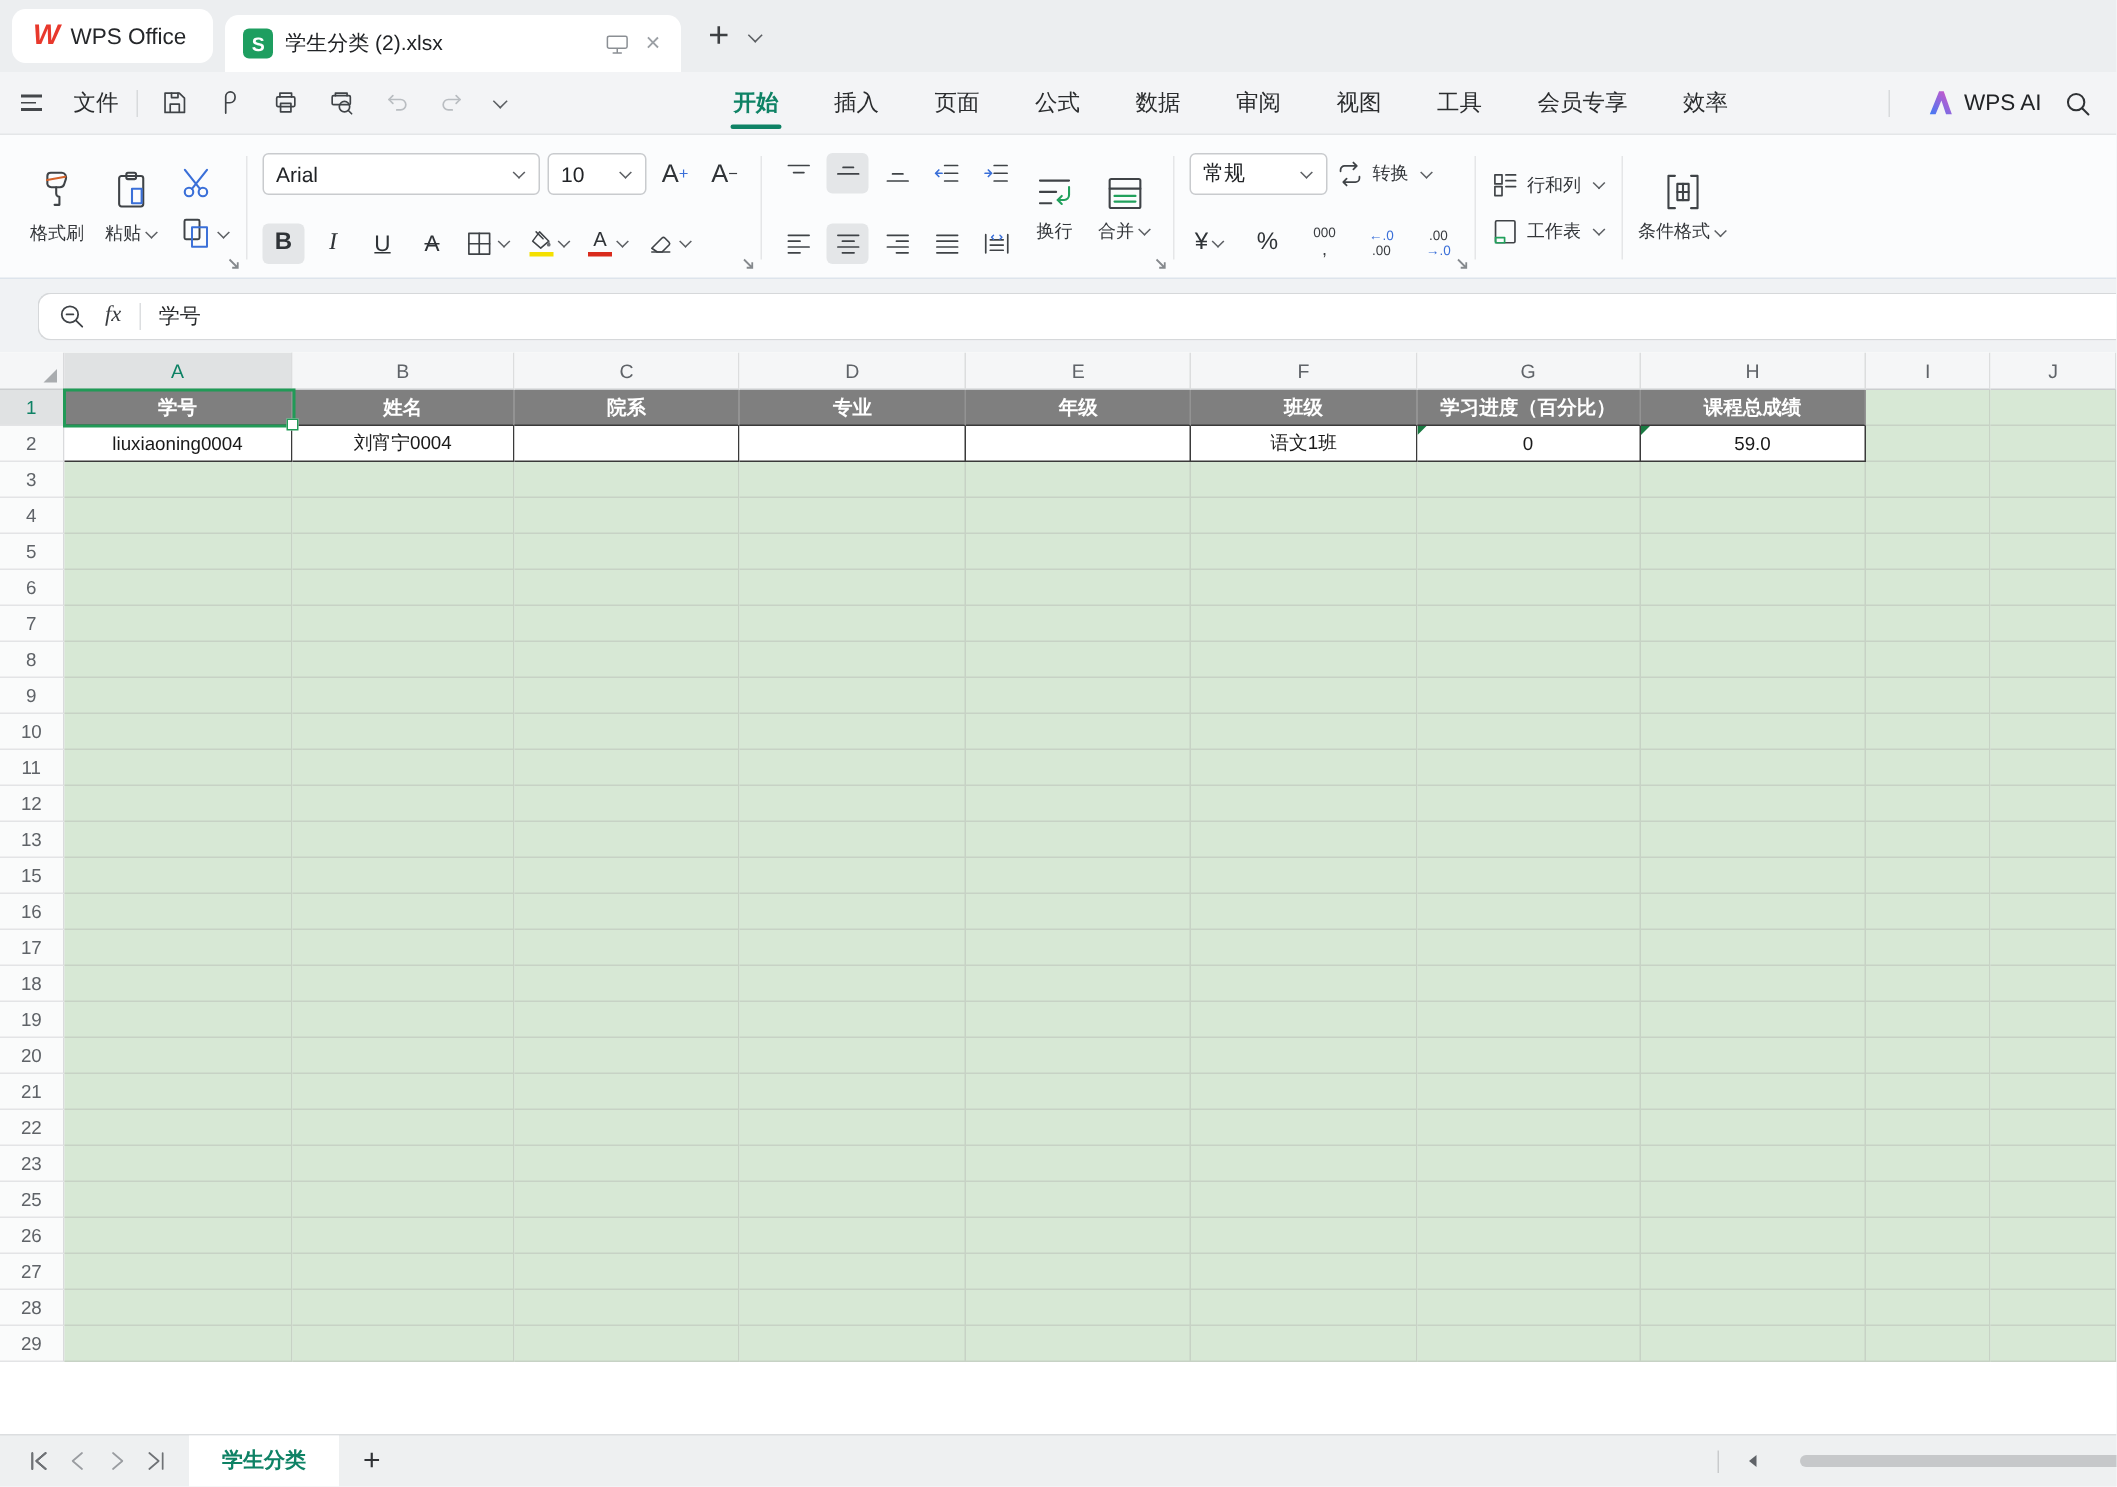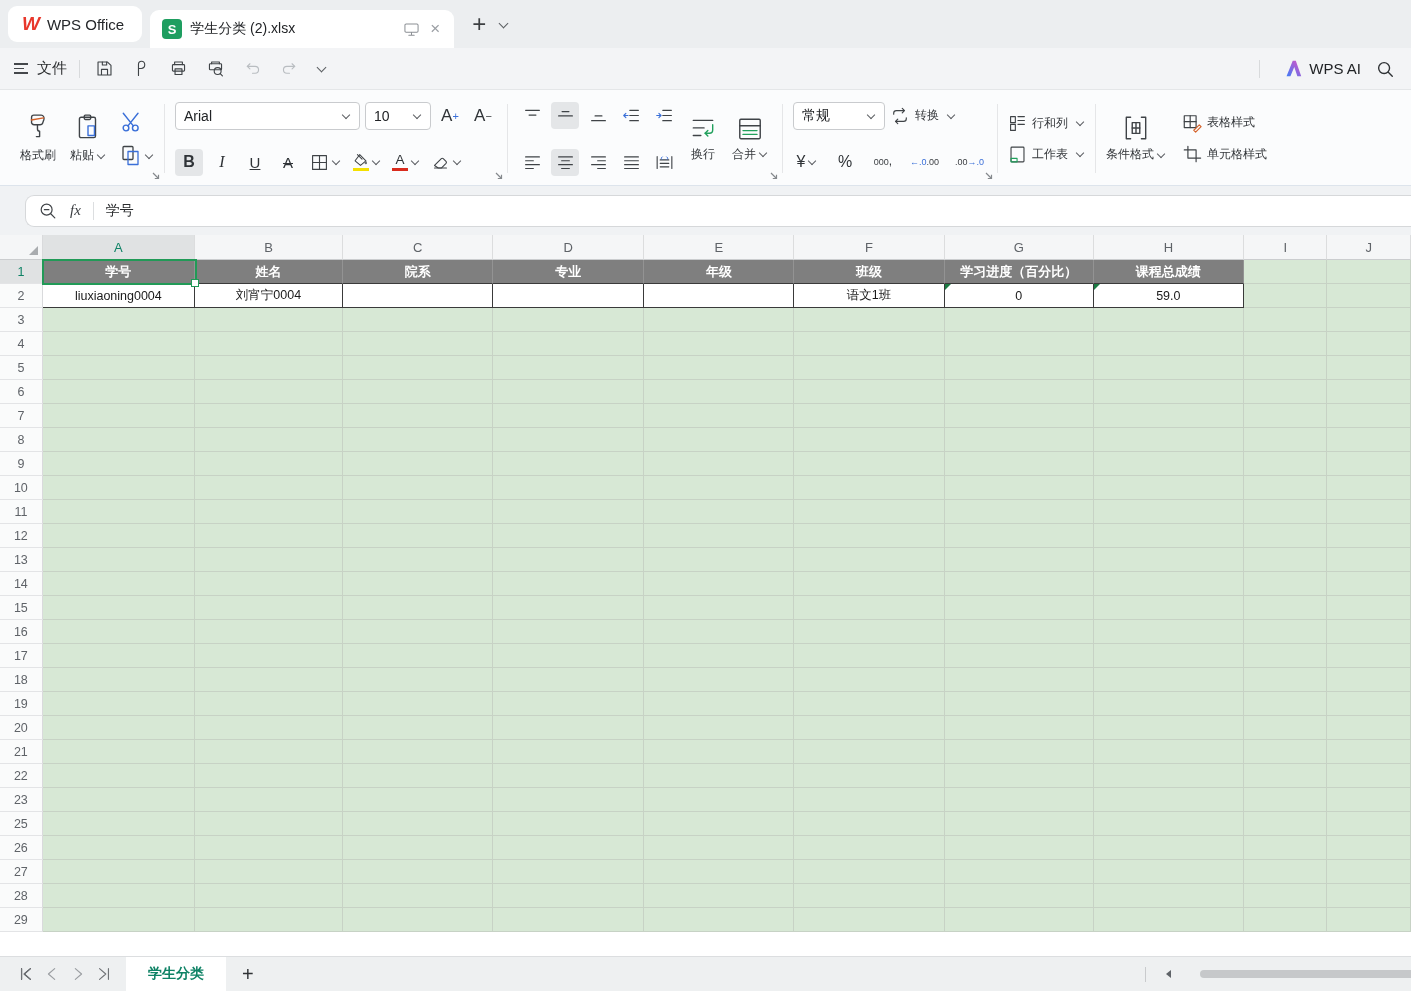--- a/index.html
+++ b/index.html
@@ -16,21 +16,21 @@
   .doc-title{font-size:14px;color:#212326;flex:1;}
   .tab-tool{color:#8b8f94;display:flex;align-items:center;}
   .tab-close{color:#9b9fa4;font-size:17px;padding:0 2px;}
   .new-tab{font-size:24px;color:#3c3f42;margin-left:18px;font-weight:300;}
   .chev{display:inline-block;width:6px;height:6px;border-right:1.4px solid #5b5e62;border-bottom:1.4px solid #5b5e62;transform:rotate(45deg);margin:0 2px 2px 4px;}
   .chev.sm{width:5px;height:5px;}
   .titlebar .chev{margin-left:14px;}
 
   
   .menubar{height:42px;background:#f3f4f6;display:flex;align-items:center;padding:0 14px;box-sizing:border-box;font-size:15px;border-bottom:1px solid #e4e6e8;}
-  .file-btn{display:flex;align-items:center;gap:9px;color:#2a2c2e;}
+  .file-btn{display:flex;align-items:center;gap:21px;color:#2a2c2e;}
   .hamb{display:inline-block;width:14px;}
   .hamb i{display:block;height:1.6px;background:#44474b;margin:3px 0;}
   .hamb i:nth-child(2){width:10px;}
   .vdiv{width:1px;height:18px;background:#d8dadc;margin:0 12px;}
   .qicons{display:flex;align-items:center;gap:13px;}
   .qbtn{display:flex;align-items:center;justify-content:center;width:24px;height:24px;}
   .menu-tabs{display:flex;align-items:center;gap:37px;margin-left:150px;}
   .mtab{position:relative;padding:9px 0;color:#2a2c2e;white-space:nowrap;}
   .mtab.active{color:#0e8265;font-weight:bold;}
   .mtab.active::after{content:"";position:absolute;left:50%;transform:translateX(-50%);bottom:1px;width:34px;height:3px;background:#0e8265;border-radius:2px;}
@@ -51,21 +51,21 @@
   .combo{height:28px;background:#fff;border:1px solid #c9cbce;border-radius:4px;display:flex;align-items:center;padding:0 8px;font-size:14px;box-sizing:border-box;color:#212326;}
   .combo .chev{margin-left:auto;}
   .tbtn{min-width:28px;height:27px;display:flex;align-items:center;justify-content:center;border-radius:4px;font-size:15px;color:#2f3337;box-sizing:border-box;padding:0 3px;}
   .tbtn.active{background:#e4e6e8;}
   .bold-b{font-weight:bold;font-size:16px;}
   .ital-i{font-style:italic;font-family:"Liberation Serif","DejaVu Serif",serif;font-size:16px;}
   .unda{text-decoration:underline;font-size:15px;}
   .strika{text-decoration:line-through;font-size:15px;}
   .colorbar{display:flex;flex-direction:column;align-items:center;line-height:1;}
   .colorbar .bar{width:16px;height:3.5px;margin-top:1px;}
-  .stk{display:flex;flex-direction:row;align-items:center;font-size:9px;line-height:1.15;color:#3a3d41;}
+  .stk{display:flex;flex-direction:column;align-items:center;font-size:9px;line-height:1.15;color:#3a3d41;}
   .stk .blue{color:#3a6fd8;}
   .tallbtn{display:flex;flex-direction:column;align-items:center;gap:3px;font-size:12px;color:#33363a;padding:0 4px;}
   .minirow{display:flex;align-items:center;gap:5px;font-size:12px;color:#33363a;white-space:nowrap;}
 
   
   .formula-row{height:49px;background:#f0f2f4;display:flex;align-items:center;padding:0 0 0 25px;box-sizing:border-box;gap:20px;}
   .namebox{width:183px;height:32px;background:#fff;border:1px solid #d6d8da;border-radius:9px;display:flex;align-items:center;padding:0 12px;box-sizing:border-box;font-size:14px;}
   .namebox span{flex:1;text-align:center;}
   .fxbox{flex:1;height:32px;background:#fff;border:1px solid #d6d8da;border-radius:9px 0 0 9px;border-right:none;display:flex;align-items:center;padding:0 12px;box-sizing:border-box;gap:12px;font-size:14px;}
   .fx-it{font-family:"Liberation Serif","DejaVu Serif",serif;font-style:italic;font-size:15px;color:#3a3d41;}
@@ -166,20 +166,32 @@
             <path d="M8 5.5L5 8.5l3 3" style="stroke:#b9bdc1"></path>
           </svg>
       </span>
       <span class="qbtn">
         <svg class="ic" width="19" height="19" viewBox="0 0 22 22">
             <path d="M17 8.5H8a4 4 0 0 0 0 8h3" style="stroke:#b9bdc1"></path>
             <path d="M14 5.5l3 3-3 3" style="stroke:#b9bdc1"></path>
           </svg>
       </span>
       <span class="chev"></span>
+    </div>
+    <div class="menu-tabs">
+      <span class="mtab active">开始</span>
+      <span class="mtab">插入</span>
+      <span class="mtab">页面</span>
+      <span class="mtab">公式</span>
+      <span class="mtab">数据</span>
+      <span class="mtab">审阅</span>
+      <span class="mtab">视图</span>
+      <span class="mtab">工具</span>
+      <span class="mtab">会员专享</span>
+      <span class="mtab">效率</span>
     </div>
     <div class="menu-right">
       <div class="vdiv"></div>
       <div class="ai-wrap">
         <svg width="19" height="17" viewBox="0 0 24 22">
           <defs>
               <linearGradient id="aig" x1="0" y1="1" x2="1" y2="0">
             <stop offset="0" stop-color="#3f7bf6"></stop>
                 <stop offset="1" stop-color="#e052c4"></stop>
           </linearGradient>
@@ -468,36 +480,20 @@
         <svg class="ic" width="28" height="28" viewBox="0 0 26 26">
             <path d="M8 3 H4 V23 H8 M18 3 H22 V23 H18"></path>
             <rect x="9.5" y="8" width="7" height="10"></rect>
             <path d="M13 8v10 M9.5 13h7"></path>
           </svg>
         <span class="rlabel">
             <span>条件格式</span>
             <span class="chev sm"></span>
           </span>
       </div>
-      <div class="col2" style="justify-content:space-evenly;">
-        <span class="minirow">
-          <svg class="ic" width="20" height="20" viewBox="0 0 22 22">
-              <rect x="2.5" y="3" width="13" height="13"></rect>
-              <path d="M2.5 9.5h13 M9 3v13"></path>
-              <path d="M13 19 L19 13 l2 2 -6 6 z" style="stroke:#d4622a"></path>
-            </svg>
-          <span>表格样式</span>
-        </span>
-        <span class="minirow">
-          <svg class="ic" width="20" height="20" viewBox="0 0 22 22">
-              <path d="M6.5 2.5 V15.5 H20.5 M2.5 6.5 H15.5 V19.5"></path>
-            </svg>
-          <span>单元格样式</span>
-        </span>
-      </div>
     </div>
   </div>
 
   <div class="formula-row">
     <div class="fxbox">
       <svg class="ic" width="20" height="20" viewBox="0 0 22 22">
           <circle cx="9.5" cy="9.5" r="6"></circle>
           <path d="M7 9.5h5 M14 14l4.5 4.5"></path>
         </svg>
       <span class="fx-it">fx</span>
@@ -685,33 +681,20 @@
         <div class="cell band" style="width: 151px;"></div>
         <div class="cell band" style="width: 152px;"></div>
         <div class="cell band" style="width: 151px;"></div>
         <div class="cell band" style="width: 151px;"></div>
         <div class="cell band" style="width: 150px;"></div>
         <div class="cell band" style="width: 151px;"></div>
         <div class="cell band" style="width: 84px;"></div>
         <div class="cell band" style="width: 84px;"></div>
       </div>
       <div class="grow">
-        <div class="rowhdr">14</div>
-        <div class="cell band" style="width: 153px;"></div>
-        <div class="cell band" style="width: 149px;"></div>
-        <div class="cell band" style="width: 151px;"></div>
-        <div class="cell band" style="width: 152px;"></div>
-        <div class="cell band" style="width: 151px;"></div>
-        <div class="cell band" style="width: 151px;"></div>
-        <div class="cell band" style="width: 150px;"></div>
-        <div class="cell band" style="width: 151px;"></div>
-        <div class="cell band" style="width: 84px;"></div>
-        <div class="cell band" style="width: 84px;"></div>
-      </div>
-      <div class="grow">
         <div class="rowhdr">15</div>
         <div class="cell band" style="width: 153px;"></div>
         <div class="cell band" style="width: 149px;"></div>
         <div class="cell band" style="width: 151px;"></div>
         <div class="cell band" style="width: 152px;"></div>
         <div class="cell band" style="width: 151px;"></div>
         <div class="cell band" style="width: 151px;"></div>
         <div class="cell band" style="width: 150px;"></div>
         <div class="cell band" style="width: 151px;"></div>
         <div class="cell band" style="width: 84px;"></div>

